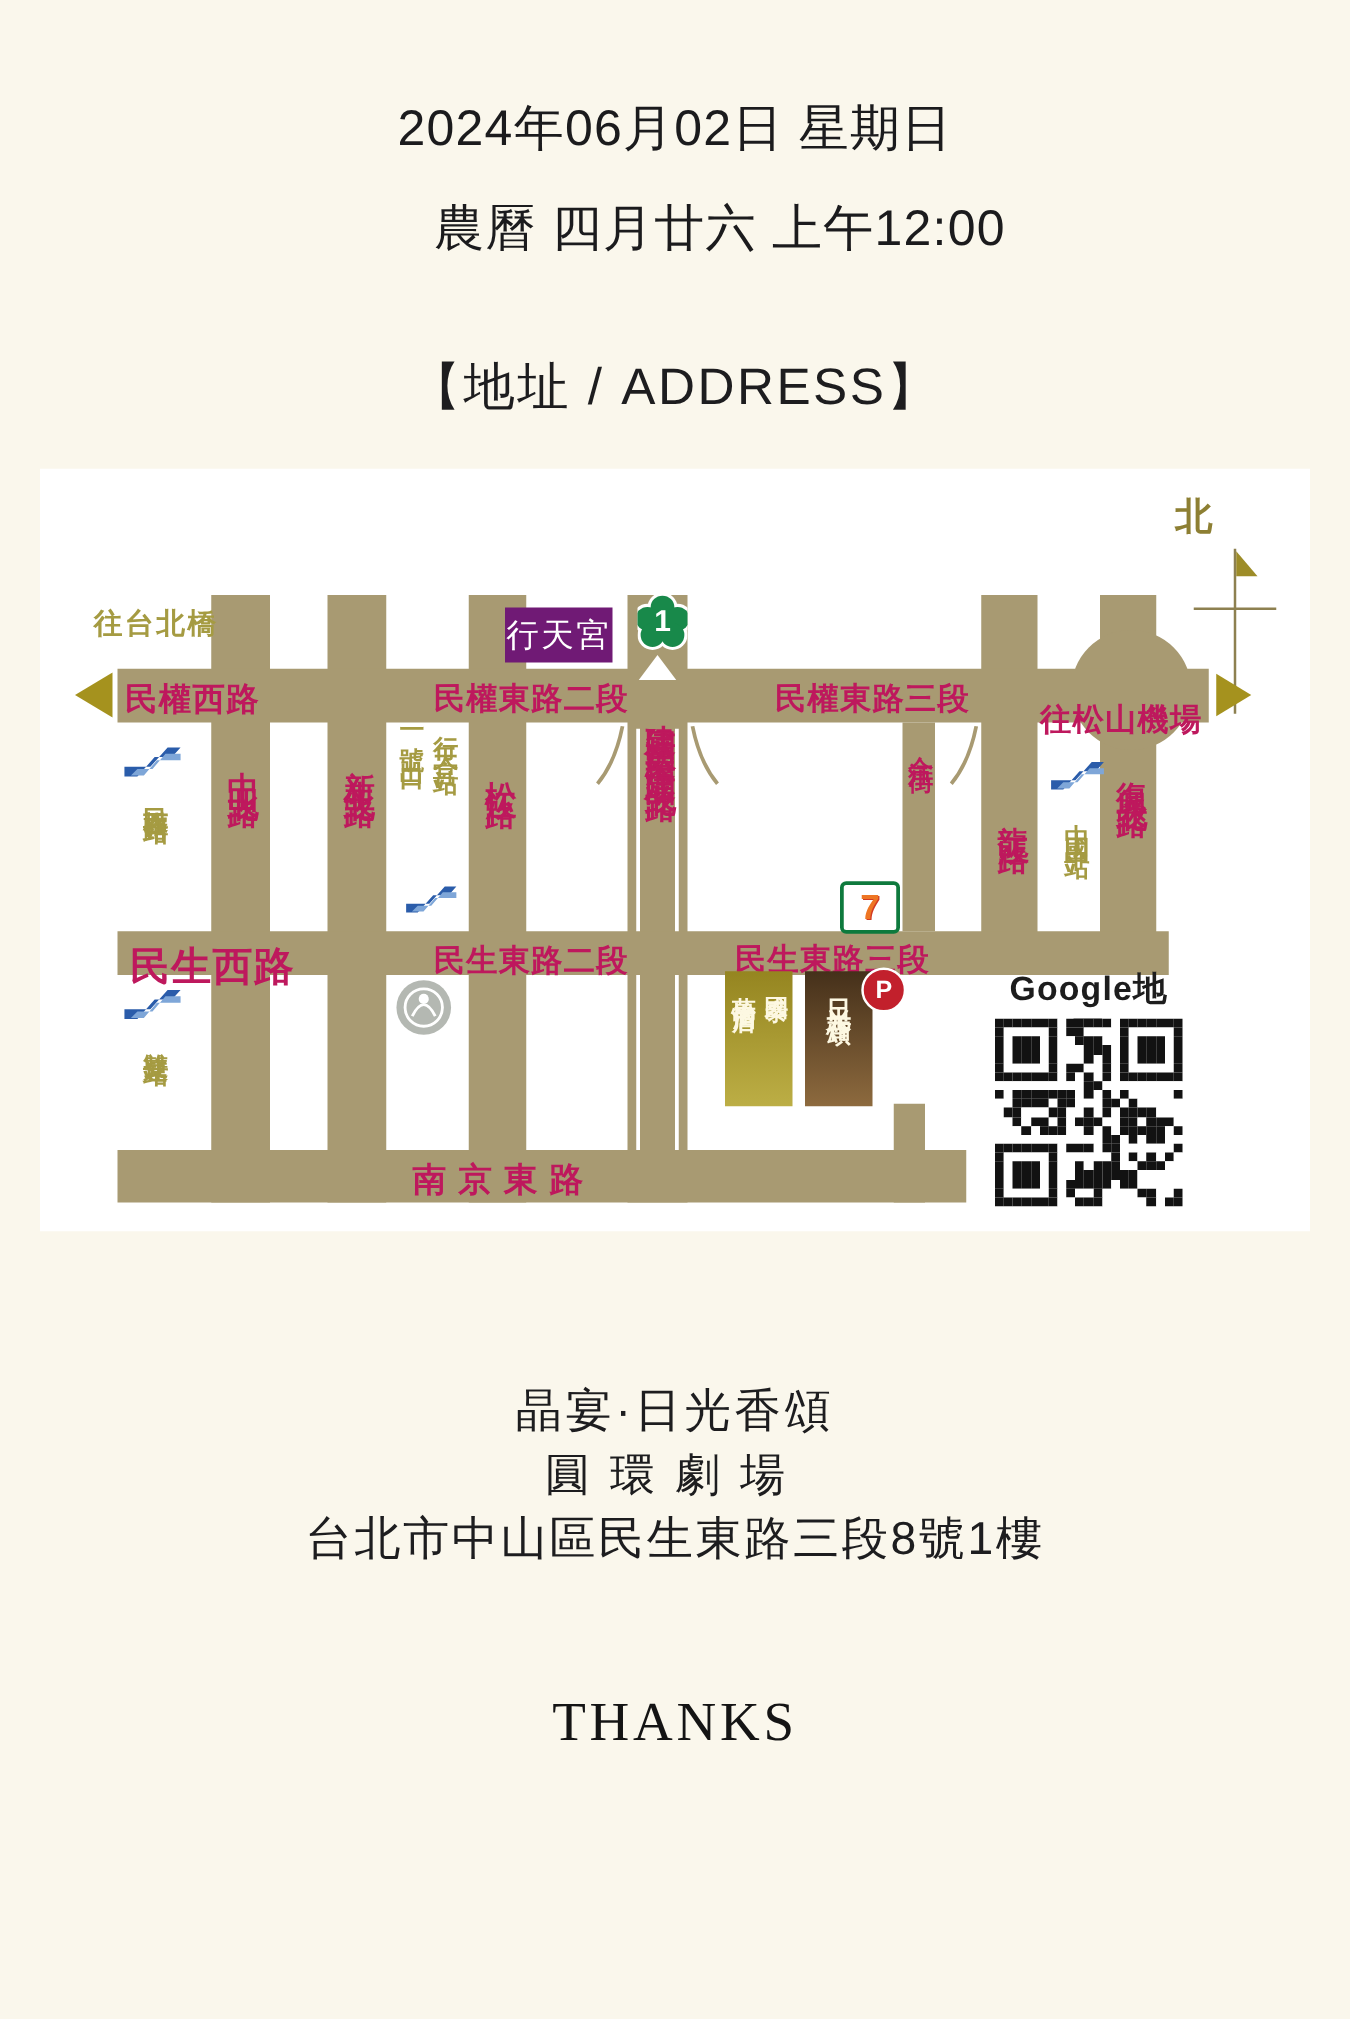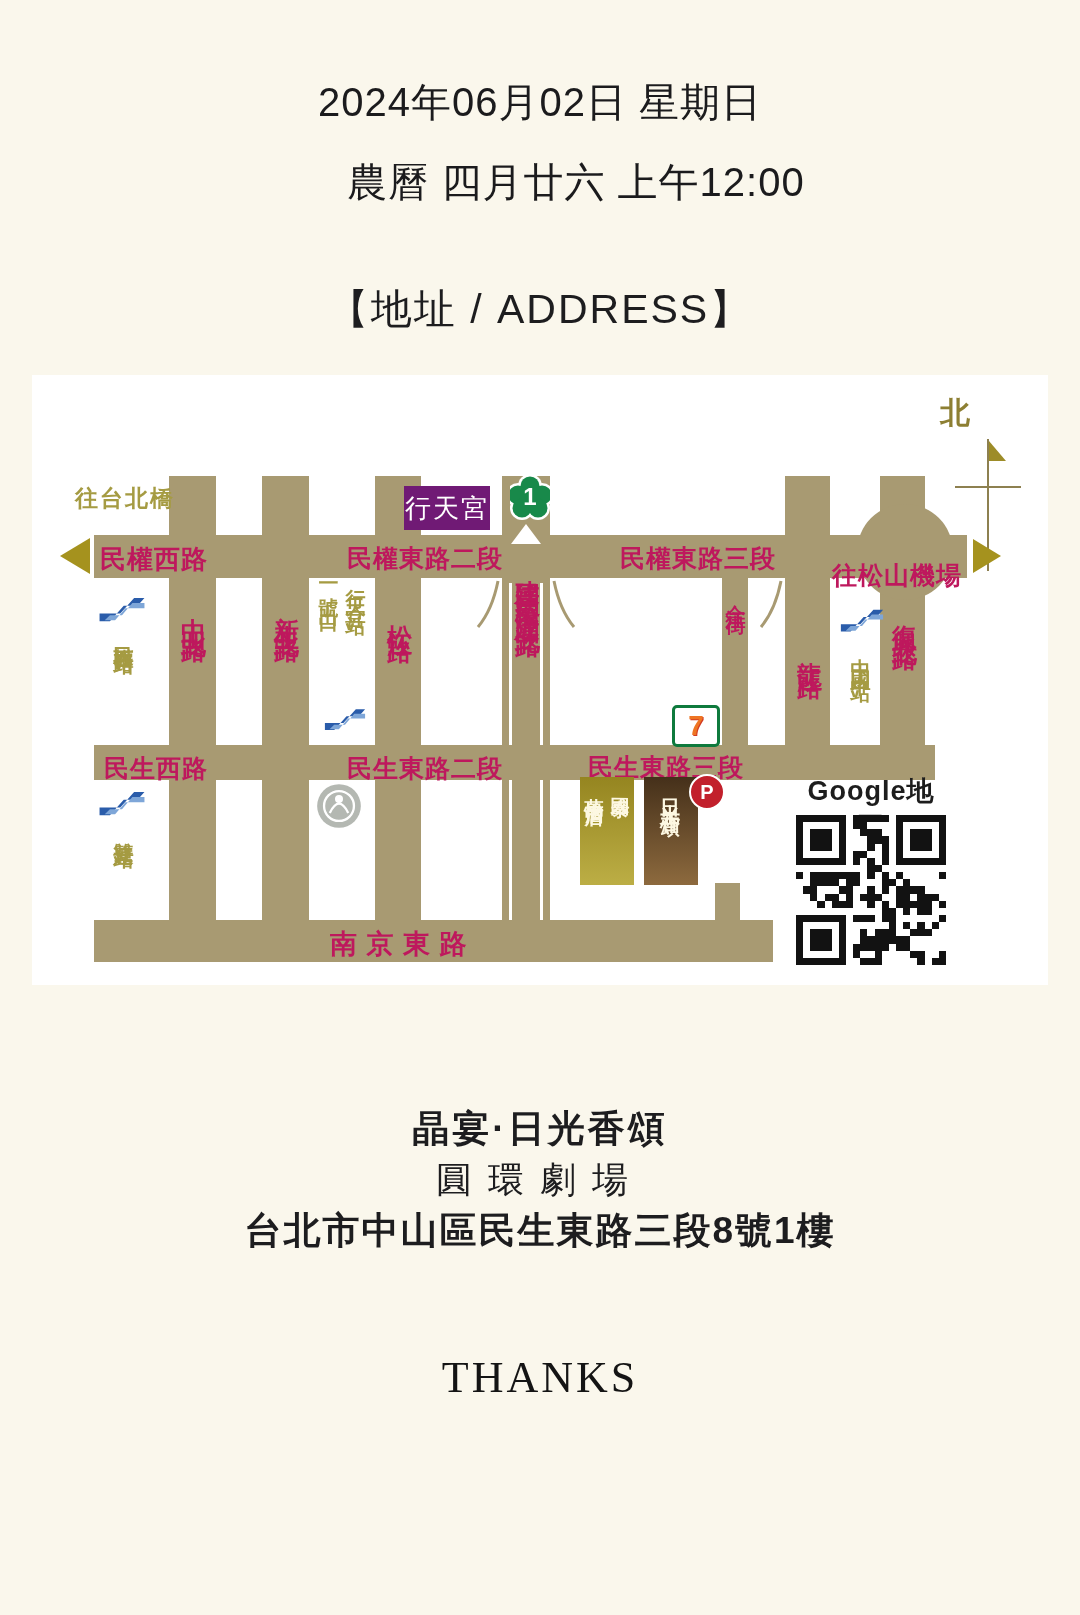--- a/index.html
+++ b/index.html
@@ -1,21 +1,21 @@
 <!DOCTYPE html>
 <html><head>
 <meta charset="utf-8">
 <style>
   html,body{margin:0;padding:0;}
   body{width:1080px;height:1615px;background:#faf7ec;position:relative;overflow:hidden;
        font-family:"Liberation Sans","DejaVu Sans",sans-serif;color:#1d1d1f;}
   .center-line{position:absolute;left:0;width:1080px;text-align:center;white-space:nowrap;}
   .hdr{font-size:40px;font-weight:500;letter-spacing:1px;color:#1b1b1d;}
   .addr-head{font-size:41px;font-weight:500;letter-spacing:2px;}
-  .venue-line{font-size:37px;font-weight:700;letter-spacing:3px;}
+  .venue-line{font-size:37px;font-weight:400;letter-spacing:3px;}
   .hall-line{font-size:36px;font-weight:500;letter-spacing:16px;}
   .thanks{font-family:"Liberation Serif","DejaVu Serif",serif;font-size:44px;letter-spacing:3px;color:#141414;}
 
   
   .map{position:absolute;left:32px;top:375px;width:1016px;height:610px;background:#ffffff;}
   .road{position:absolute;background:#a89a72;}
   .round{position:absolute;background:#a89a72;border-radius:50%;}
   .wline{position:absolute;background:#ffffff;width:3px;}
   .rlabel{position:absolute;color:#be185d;font-weight:700;white-space:nowrap;}
   .rlabel-h{font-size:26px;letter-spacing:1px;}
@@ -69,21 +69,21 @@
   <svg style="position:absolute;left:0;top:0;" width="1016" height="610">
     <path d="M466 206 C462 226, 456 240, 446 252" stroke="#a89a72" stroke-width="3" fill="none"></path>
     <path d="M522 206 C526 226, 532 240, 542 252" stroke="#a89a72" stroke-width="3" fill="none"></path>
     <path d="M749 206 C745 226, 739 240, 729 252" stroke="#a89a72" stroke-width="3" fill="none"></path>
   </svg>
 
   <div class="rlabel rlabel-h" style="left:68px;top:167px;">民權西路</div>
   <div class="rlabel rlabel-h" style="left:315px;top:167px;font-size:25px;">民權東路二段</div>
   <div class="rlabel rlabel-h" style="left:588px;top:167px;font-size:25px;">民權東路三段</div>
   <div class="rlabel rlabel-h" style="left:800px;top:184px;font-size:25px;">往松山機場</div>
-  <div class="rlabel rlabel-h" style="left:72px;top:377px;font-size:25px;">民生西路</div>
+  <div class="rlabel rlabel-h" style="left:72px;top:377px;font-size:32px;">民生西路</div>
   <div class="rlabel rlabel-h" style="left:315px;top:377px;font-size:25px;">民生東路二段</div>
   <div class="rlabel rlabel-h" style="left:556px;top:376px;font-size:25px;">民生東路三段</div>
   <div class="rlabel rlabel-h" style="left:298px;top:551px;font-size:27px;">南 京 東 路</div>
 
   <div class="rlabel rlabel-v" style="left:146px;top:222px;">中山北路</div>
   <div class="rlabel rlabel-v" style="left:239px;top:222px;">新生北路</div>
   <div class="rlabel rlabel-v" style="left:352px;top:230px;">松江路</div>
   <div class="rlabel rlabel-v" style="left:480px;top:184px;letter-spacing:6px;">建國高架橋・建國北路</div>
   <div class="rlabel rlabel-v" style="left:691px;top:214px;font-size:20px;letter-spacing:5px;">合江街</div>
   <div class="rlabel rlabel-v" style="left:762px;top:266px;">龍江路</div>

